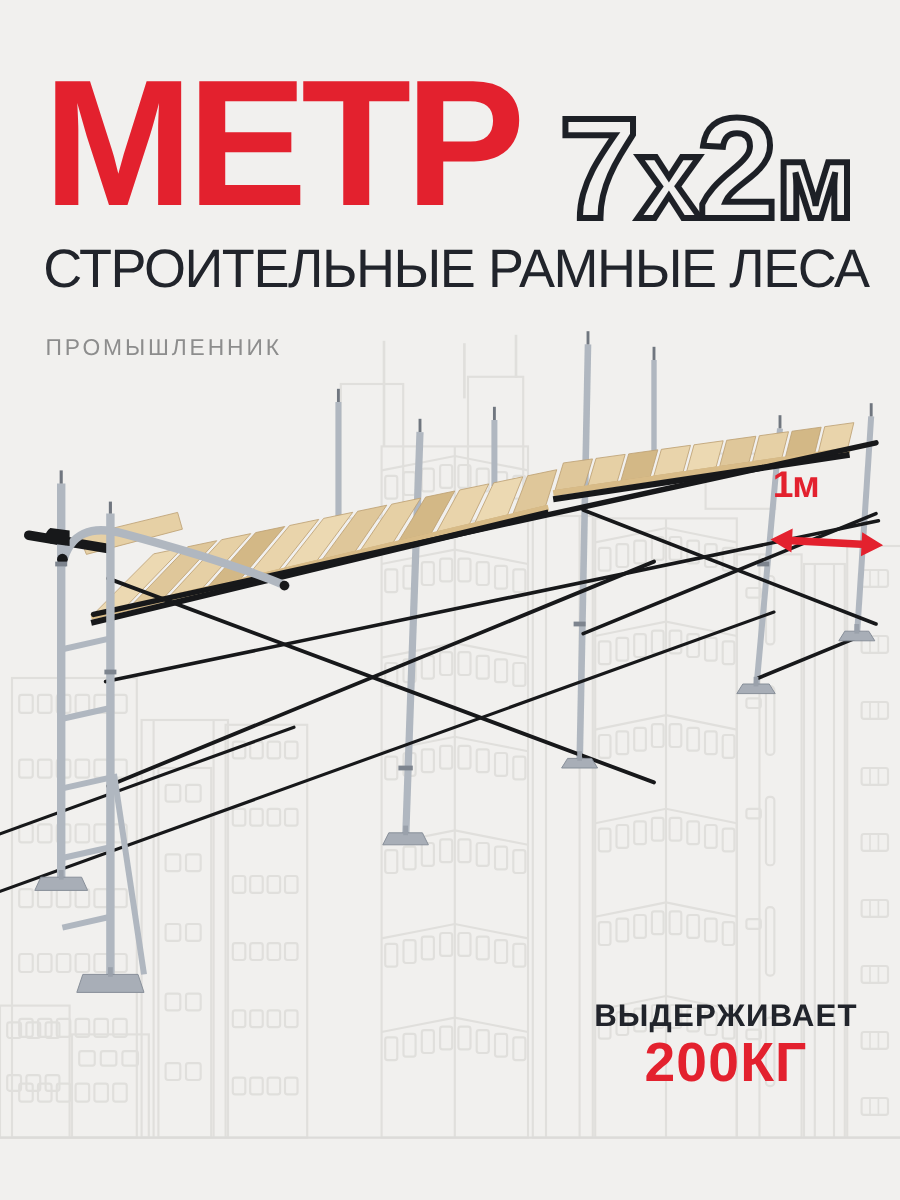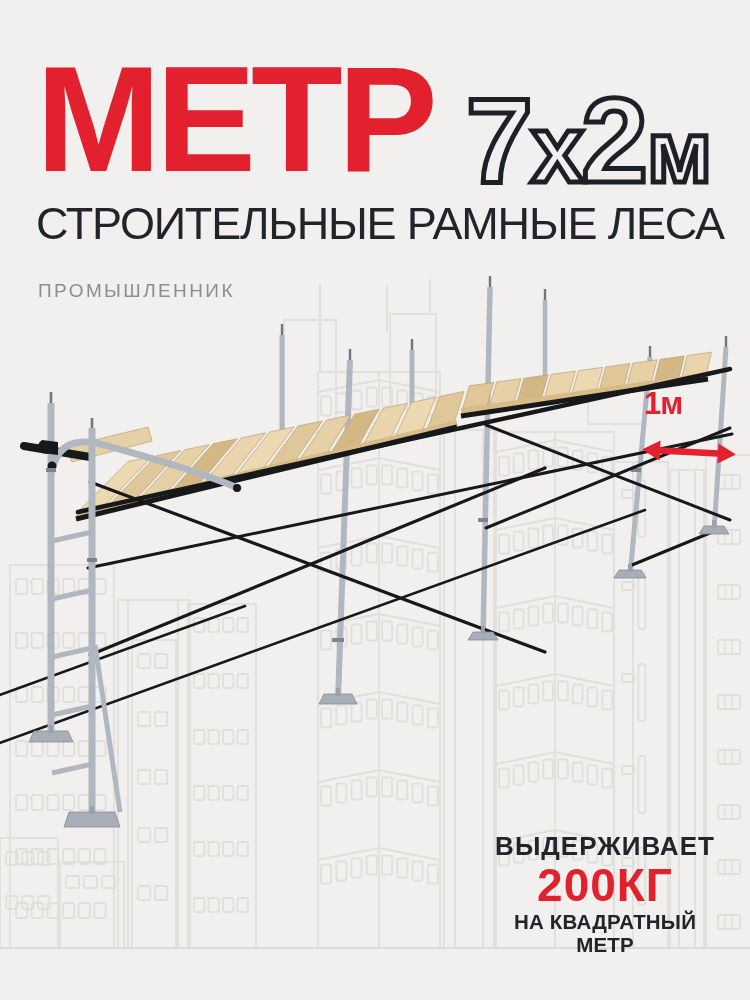--- a/index.html
+++ b/index.html
@@ -425,16 +425,15 @@
   </div>
 
   <div class="dim-label">1м</div>
   <svg class="dim-arrow" width="96" height="28" viewBox="0 0 96 28">
     <polygon points="1,14 19,4 19,10.8 77,10.8 77,4 95,14 77,24 77,17.2 19,17.2 19,24" fill="#e3212e"></polygon>
   </svg>
 
   <div class="load">
     <div class="load-heading">ВЫДЕРЖИВАЕТ</div>
     <div class="load-value">200КГ</div>
-    <div class="load-per">НА КВАДРАТНЫЙ МЕТР</div>
   </div>
 
 </div>
 
 </body></html>

